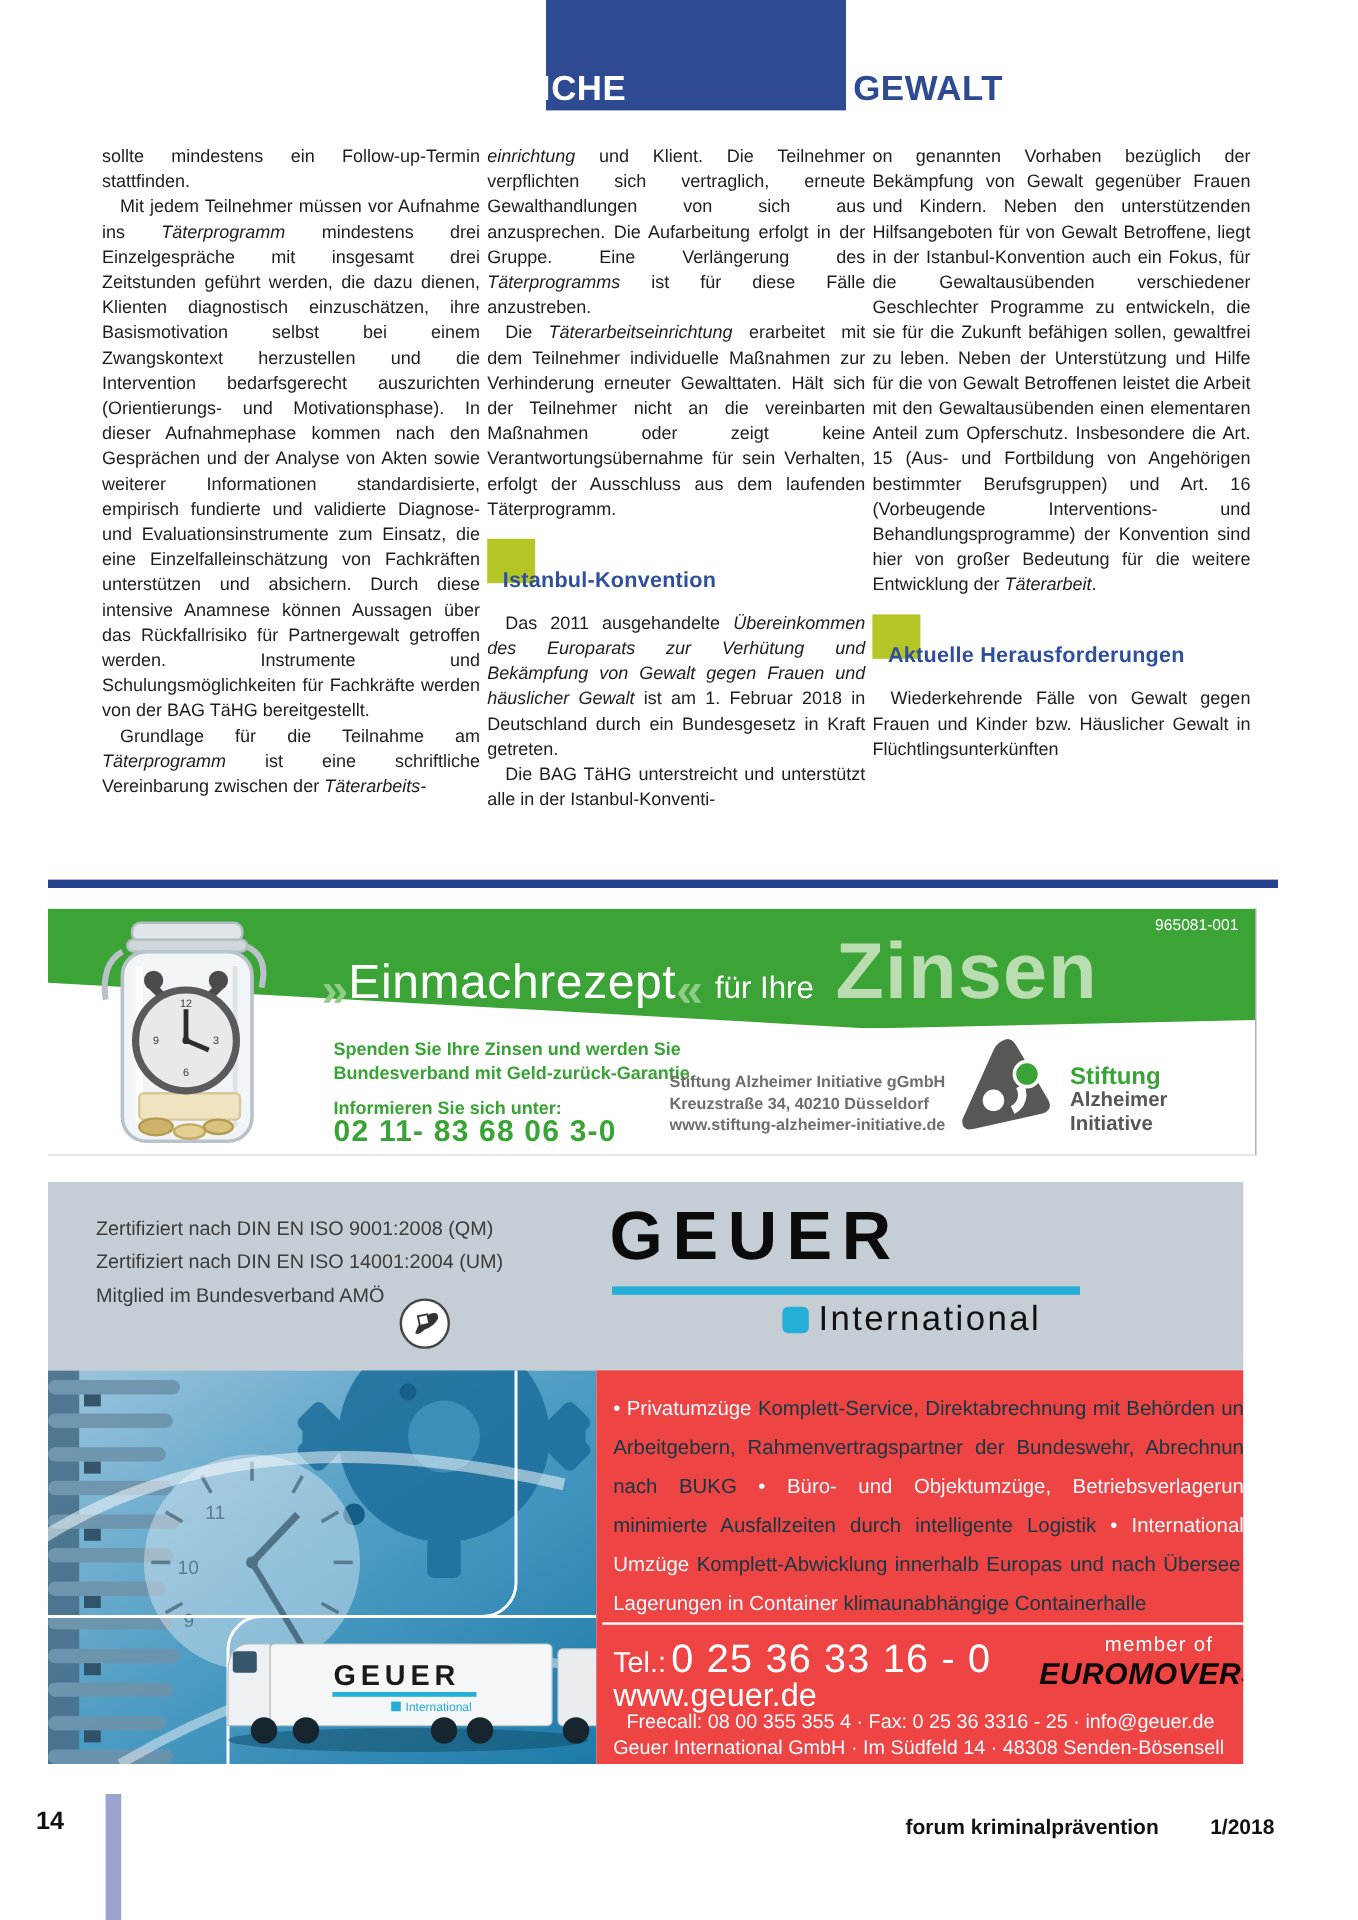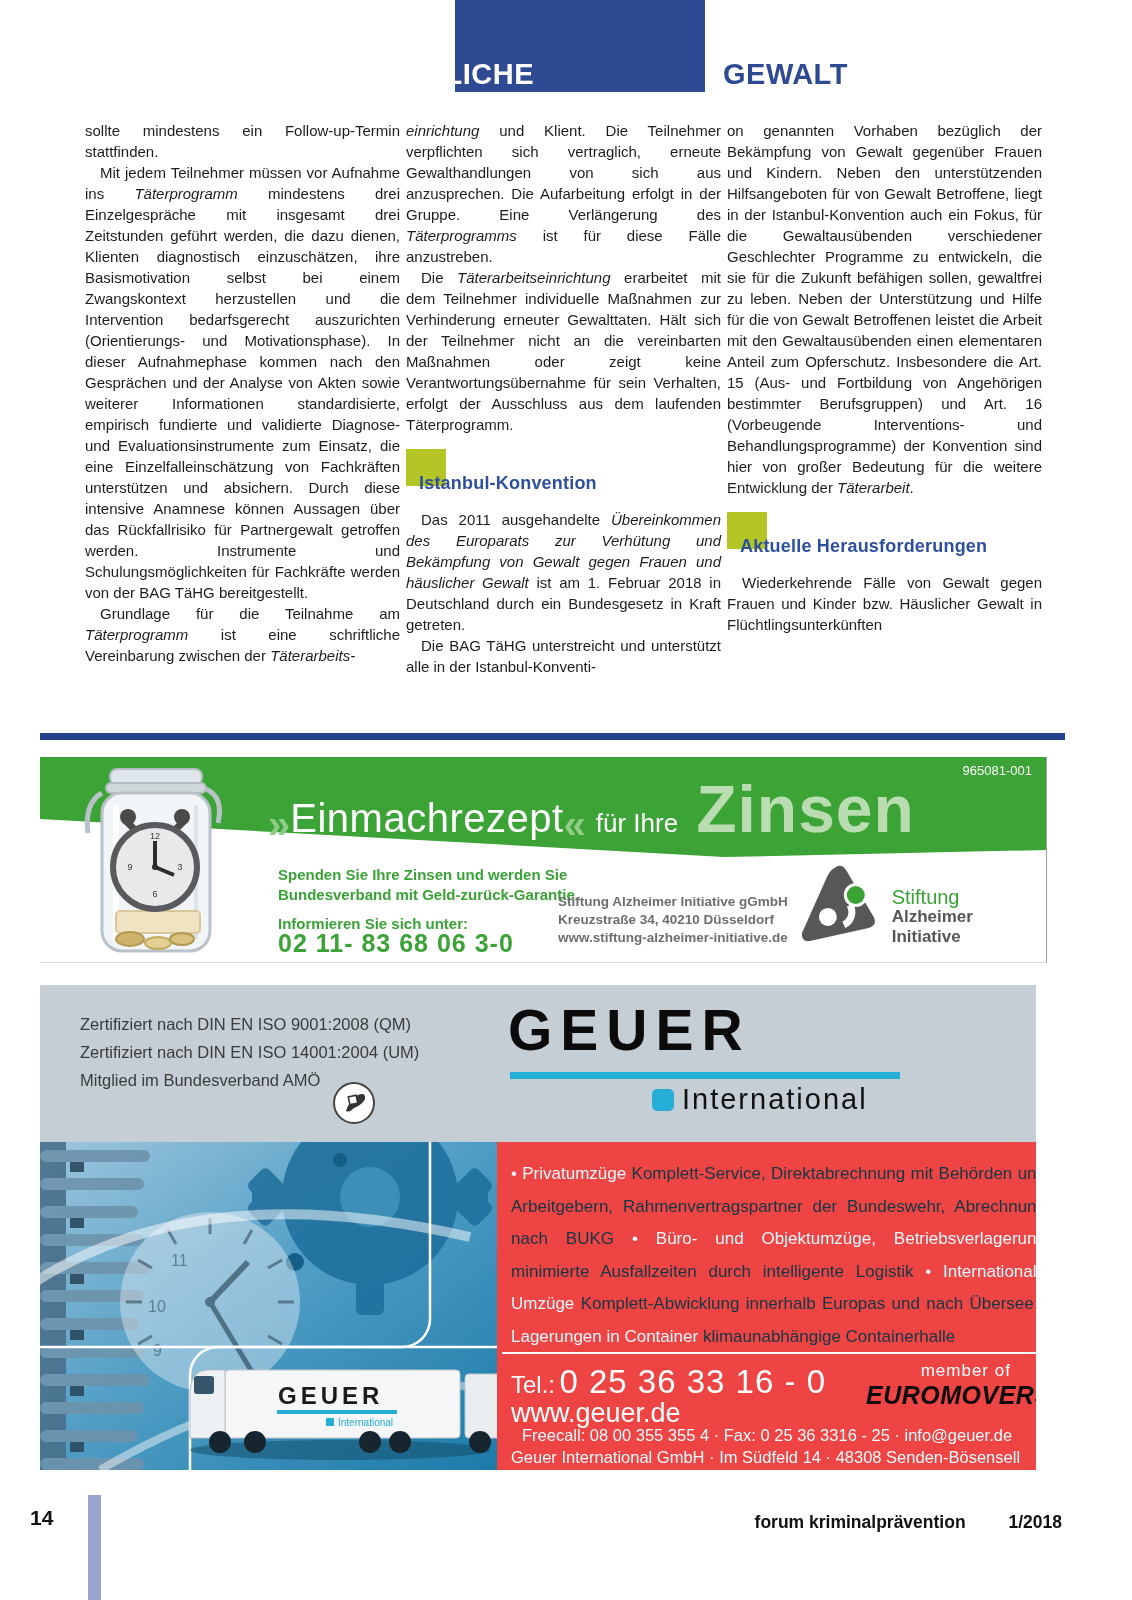--- a/index.html
+++ b/index.html
@@ -2,21 +2,21 @@
 <html><head>
 <meta charset="utf-8">
 <style>
   html,body{margin:0;padding:0;}
   body{width:1132px;height:1600px;position:relative;background:#ffffff;
        font-family:"Liberation Sans",sans-serif;color:#1d1d1b;}
   .abs{position:absolute;}
 
   
   .hdr-box{left:455px;top:0;width:250px;height:92px;background:#2e4a92;}
-  .hdr-title{left:12px;top:58px;width:957px;height:34px;white-space:nowrap;}
+  .hdr-title{left:0;top:58px;width:957px;height:34px;white-space:nowrap;}
   .hdr-title .w{position:absolute;right:435px;color:#ffffff;font-weight:bold;font-size:29px;letter-spacing:.5px;}
   .hdr-title .b{position:absolute;left:711px;color:#2e4a92;font-weight:bold;font-size:29px;letter-spacing:.5px;}
 
   
   .cols{left:85px;top:120px;width:982px;height:613px;display:flex;gap:6px;overflow:hidden;}
   .col{width:315px;font-size:15px;line-height:21px;text-align:justify;}
   .col p{margin:0;}
   .col p.ind{text-indent:15px;}
   .col em{font-style:italic;}
   .sec-h{position:relative;height:68px;margin-top:6px;}
@@ -35,21 +35,21 @@
   .ad1-headline .chev{color:#8fcc85;font-size:40px;font-weight:bold;vertical-align:-6px;}
   .ad1-headline .main{font-size:40px;letter-spacing:.5px;}
   .ad1-headline .mid{font-size:26px;margin-left:10px;}
   .ad1-headline .big{font-size:66px;font-weight:bold;color:#b9dcb0;margin-left:18px;letter-spacing:1px;}
   .ad1-offer{position:absolute;left:238px;top:108px;color:#3aa336;font-weight:bold;font-size:15px;line-height:20px;}
   .ad1-info{position:absolute;left:238px;top:158px;color:#3aa336;font-weight:bold;font-size:15px;}
   .ad1-phone{position:absolute;left:238px;top:172px;color:#3aa336;font-weight:bold;font-size:25px;letter-spacing:1px;}
   .ad1-org{position:absolute;left:518px;top:136px;color:#6e6e6d;font-size:13.5px;line-height:18px;font-weight:bold;}
   .ad1-logo{position:absolute;left:758px;top:108px;display:flex;align-items:flex-start;}
   .ad1-logo-text{margin-left:10px;margin-top:22px;line-height:20px;}
-  .ad1-logo-text .g{color:#3aa336;font-weight:normal;font-size:20px;}
+  .ad1-logo-text .g{color:#3aa336;font-weight:bold;font-size:20px;}
   .ad1-logo-text .gr{color:#575756;font-size:17px;font-weight:bold;}
 
   
   .ad2{left:40px;top:985px;width:996px;height:485px;overflow:hidden;background:#c5ced4;}
   .ad2-gray{position:absolute;left:0;top:0;width:100%;height:157px;background:#c5ced4;}
   .ad2-cert{position:absolute;left:40px;top:25px;color:#3b3b3b;font-size:16.5px;line-height:28px;}
   .amoe{position:absolute;left:292px;top:96px;}
   .geuer-brand{position:absolute;left:468px;top:12px;color:#0b0b0b;font-size:57px;font-weight:800;letter-spacing:8px;}
   .geuer-underline{position:absolute;left:470px;top:87px;width:390px;height:7px;background:#25aed6;}
   .geuer-intl{position:absolute;left:612px;top:98px;display:flex;align-items:center;}

